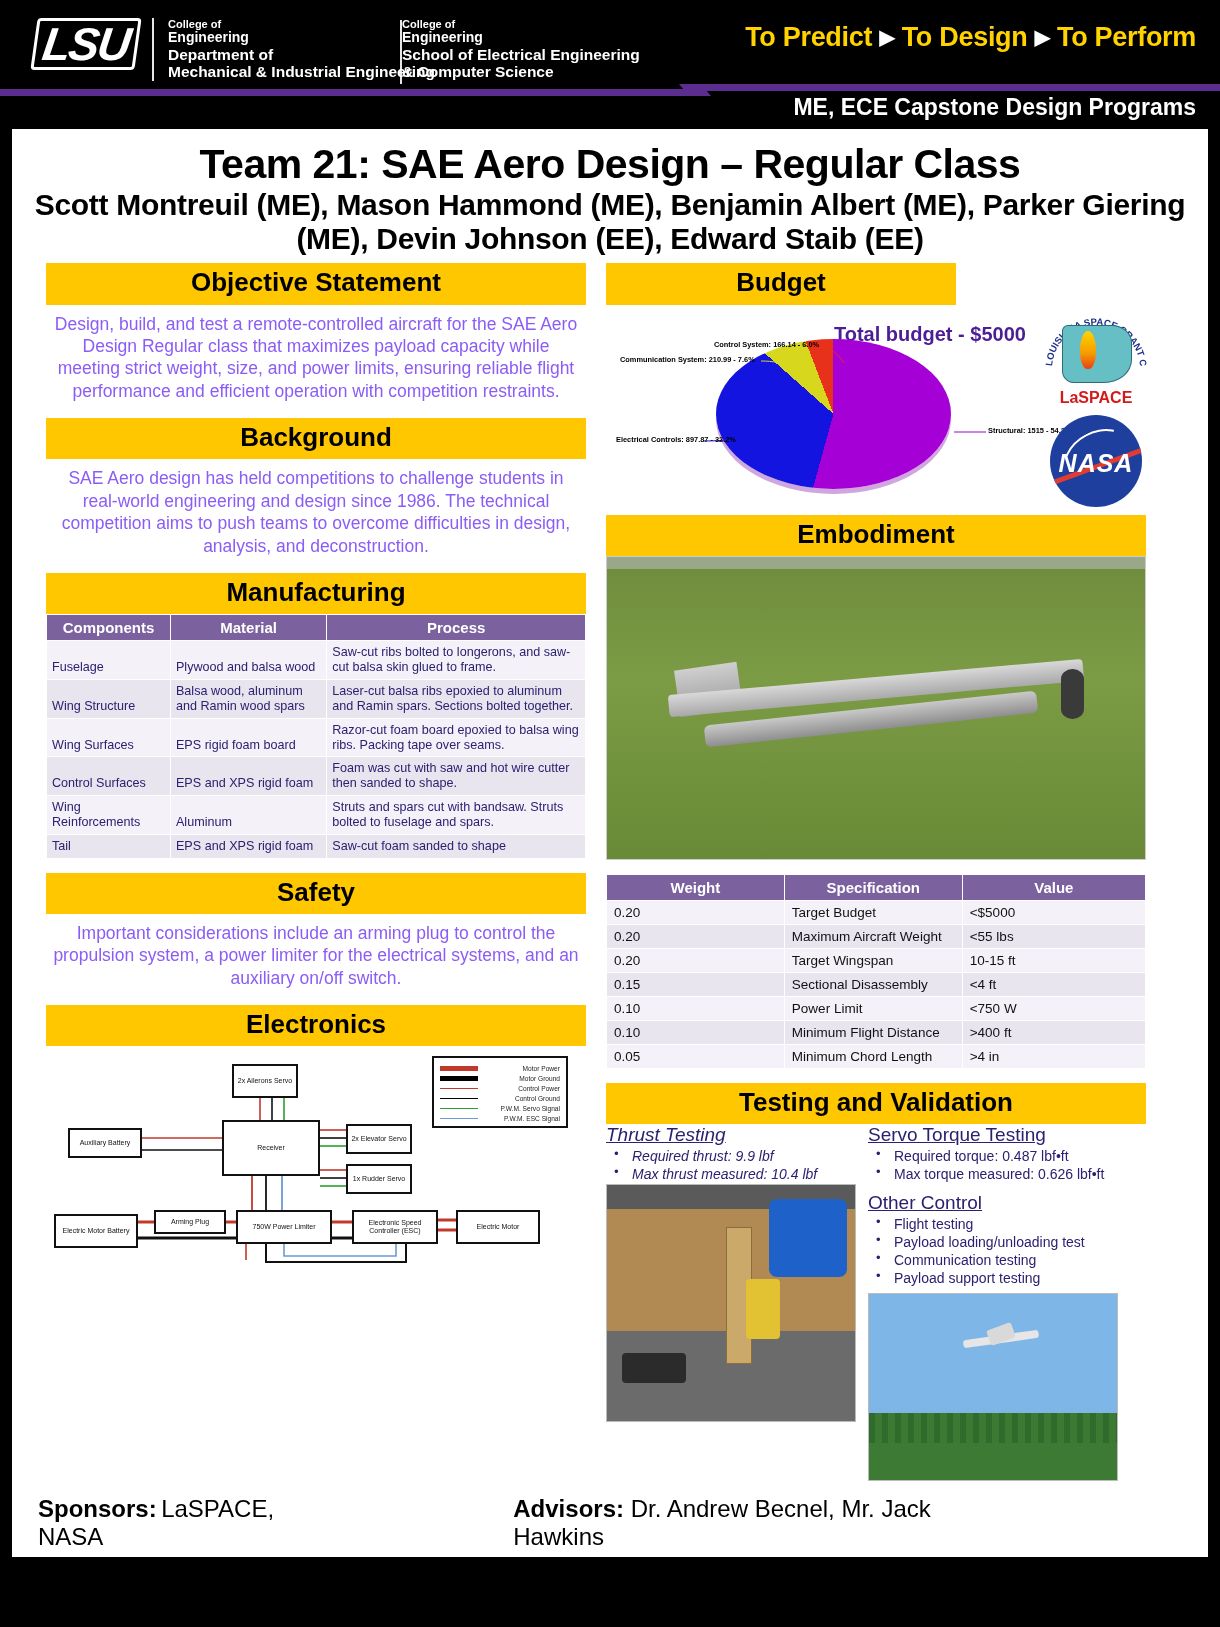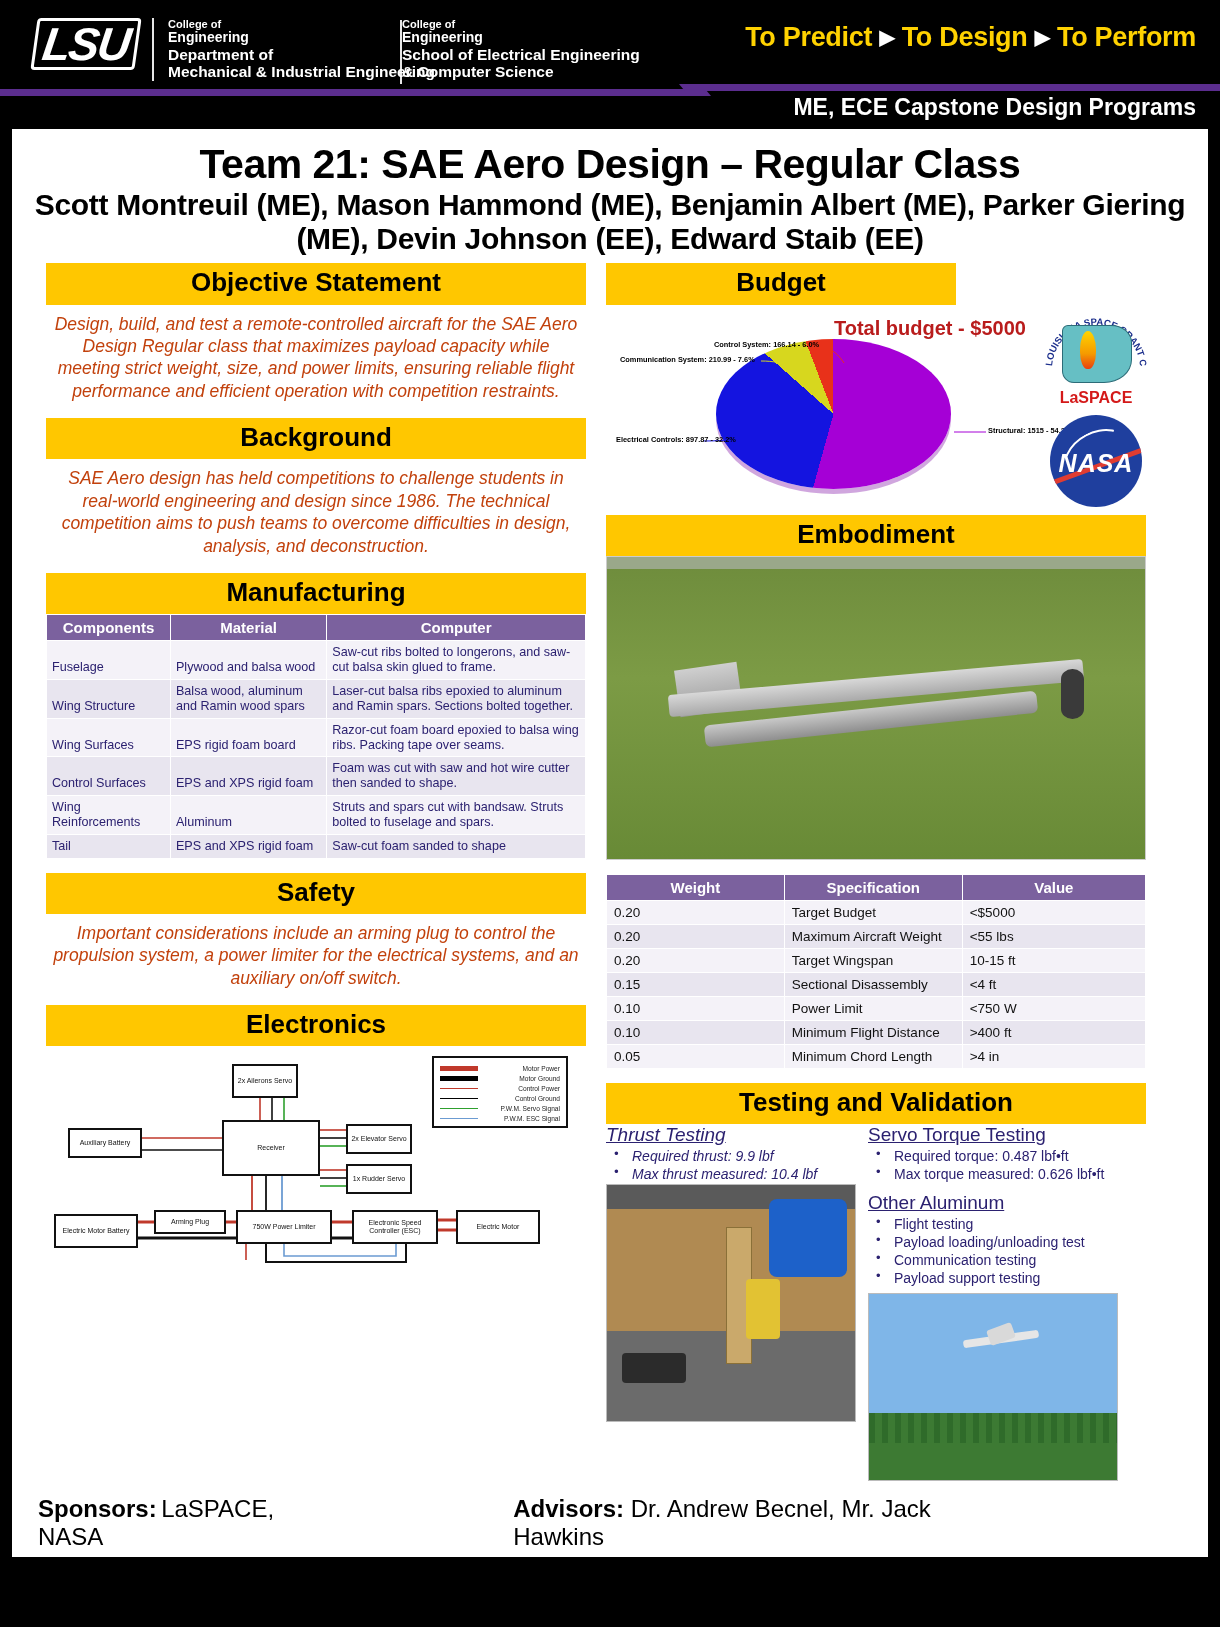--- a/index.html
+++ b/index.html
@@ -59,22 +59,22 @@
   .cols { display: flex; gap: 20px; padding: 8px 34px 0 34px; }
   .colL { width: 540px; }
   .colR { width: 540px; }
 
   .sec-head {
     background: #FFC700; color: #000000;
     font-size: 26px; font-weight: 700; text-align: center;
     padding: 6px 0 8px 0; line-height: 1.05;
   }
   .sec-body {
-    color: #c2410c; font-size: 17.5px; line-height: 1.28;
-    text-align: center; padding: 8px 6px 2px 6px; font-style: italic;
+    color: #8b5cf6; font-size: 17.5px; line-height: 1.28;
+    text-align: center; padding: 8px 6px 2px 6px;
   }
   .block { margin-bottom: 14px; }
 
   
   table { border-collapse: collapse; width: 100%; font-size: 12.5px; }
   .thead td {
     background: #7B619E; color: #fff; font-weight: 700; text-align: center;
     font-size: 15px; padding: 4px 6px; border: 1px solid #fff;
   }
   .mfg td.cell {
@@ -86,22 +86,22 @@
 
   .spec td.cell {
     color: #111; border: 1px solid #fff; padding: 4px 7px; font-size: 13.5px;
   }
   .spec tr:nth-child(odd) td.cell { background: #E8E5EF; }
   .spec tr:nth-child(even) td.cell { background: #F4F2F8; }
 
   
   .budget-area { position: relative; height: 196px; }
   .total-budget {
-    position: absolute; left: 228px; top: 12px;
-    font-size: 20px; font-weight: 700; color: #b91c1c;
+    position: absolute; left: 228px; top: 18px;
+    font-size: 20px; font-weight: 700; color: #4c1d95;
   }
   .pie-wrap { position: absolute; left: 80px; top: 24px; width: 300px; height: 160px; }
   .pie {
     position: absolute; left: 30px; top: 10px; width: 235px; height: 150px; border-radius: 50%;
     background:
       conic-gradient(from 0deg,
         #A500D6 0deg 195.5deg,
         #1414E0 195.5deg 311.5deg,
         #D7D71E 311.5deg 339deg,
         #E8311A 339deg 360deg);
@@ -310,21 +310,21 @@
           <div class="sec-body">SAE Aero design has held competitions to challenge students in real-world engineering and design since 1986. The technical competition aims to push teams to overcome difficulties in design, analysis, and deconstruction.</div>
         </div>
 
         <div class="block">
           <div class="sec-head">Manufacturing</div>
           <table class="mfg">
             <tbody id="mfg-body">
                 <tr class="thead">
                   <td style="width: 23%;">Components</td>
                   <td style="width: 29%;">Material</td>
-                  <td style="width: 48%;">Computer</td>
+                  <td style="width: 48%;">Process</td>
                 </tr>
                 <tr>
                   <td class="cell">Fuselage</td>
                   <td class="cell">Plywood and balsa wood</td>
                   <td class="cell">Saw-cut ribs bolted to longerons, and saw-cut balsa skin glued to frame.</td>
                 </tr>
                 <tr>
                   <td class="cell">Wing Structure</td>
                   <td class="cell">Balsa wood, aluminum and Ramin wood spars</td>
                   <td class="cell">Laser-cut balsa ribs epoxied to aluminum and Ramin spars. Sections bolted together.</td>
@@ -545,21 +545,21 @@
                 <div class="tv-yellow"></div>
                 <div class="tv-plate"></div>
               </div>
             </div>
             <div class="tv-right">
               <div class="tv-h">Servo Torque Testing</div>
               <ul class="tv-ul" id="servo-items">
                   <li>Required torque: 0.487 lbf•ft</li>
                   <li>Max torque measured: 0.626 lbf•ft</li>
                 </ul>
-              <div class="tv-h" style="margin-top:8px">Other Aluminum</div>
+              <div class="tv-h" style="margin-top:8px">Other Control</div>
               <ul class="tv-ul" id="other-items">
                   <li>Flight testing</li>
                   <li>Payload loading/unloading test</li>
                   <li>Communication testing</li>
                   <li>Payload support testing</li>
                 </ul>
               <div class="tv-photo2" style="margin-top:6px">
                 <div class="tv-plane2"></div>
                 <div class="tv-plane2b"></div>
                 <div class="tv-trees"></div>

